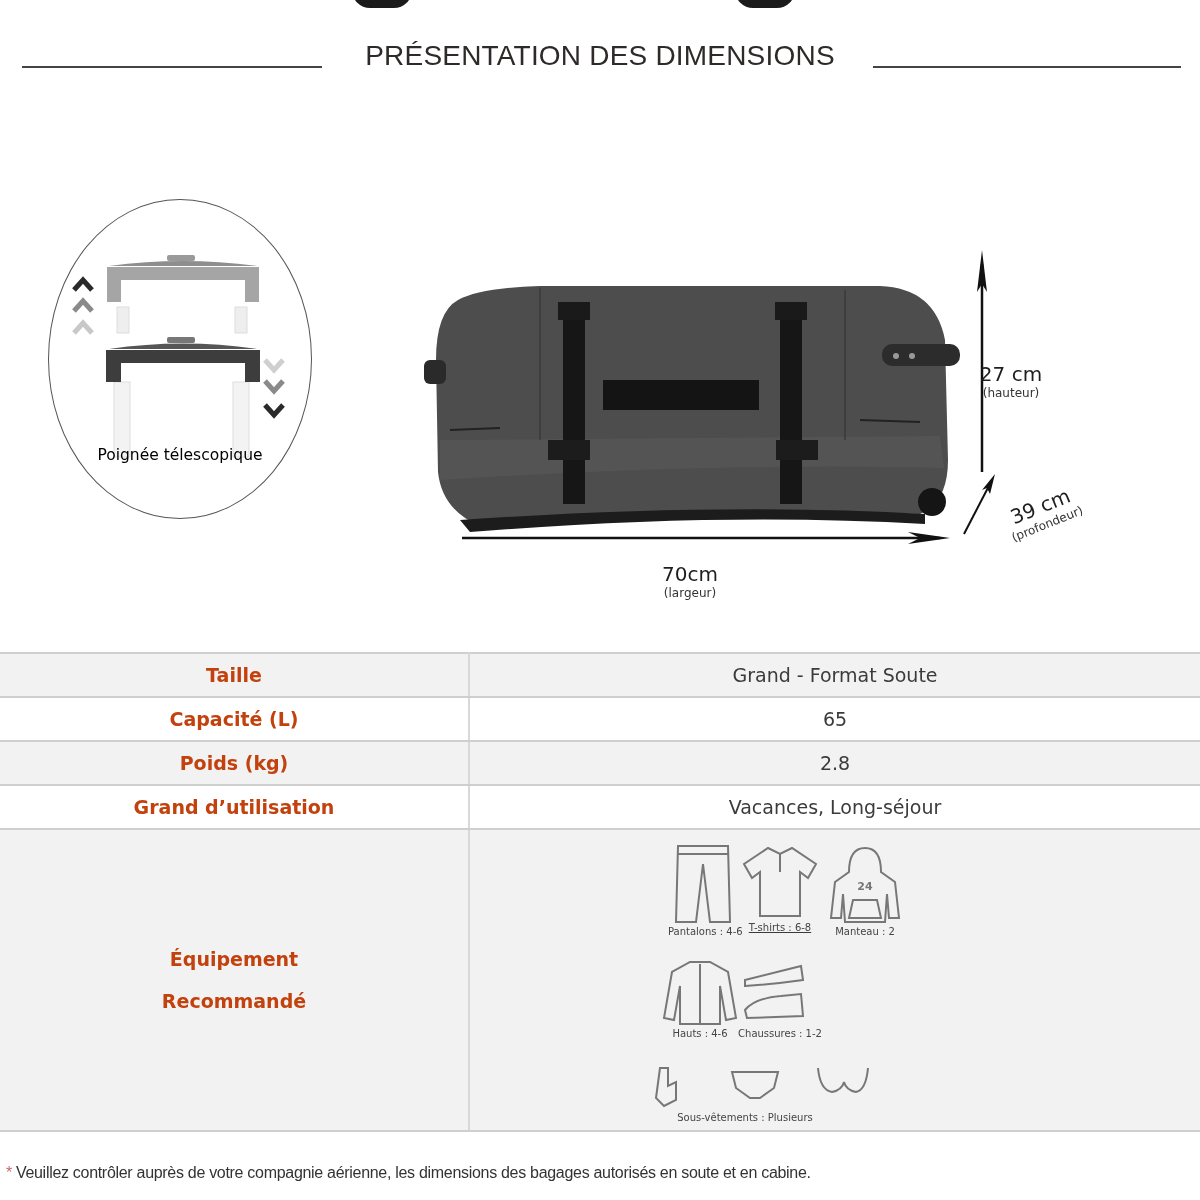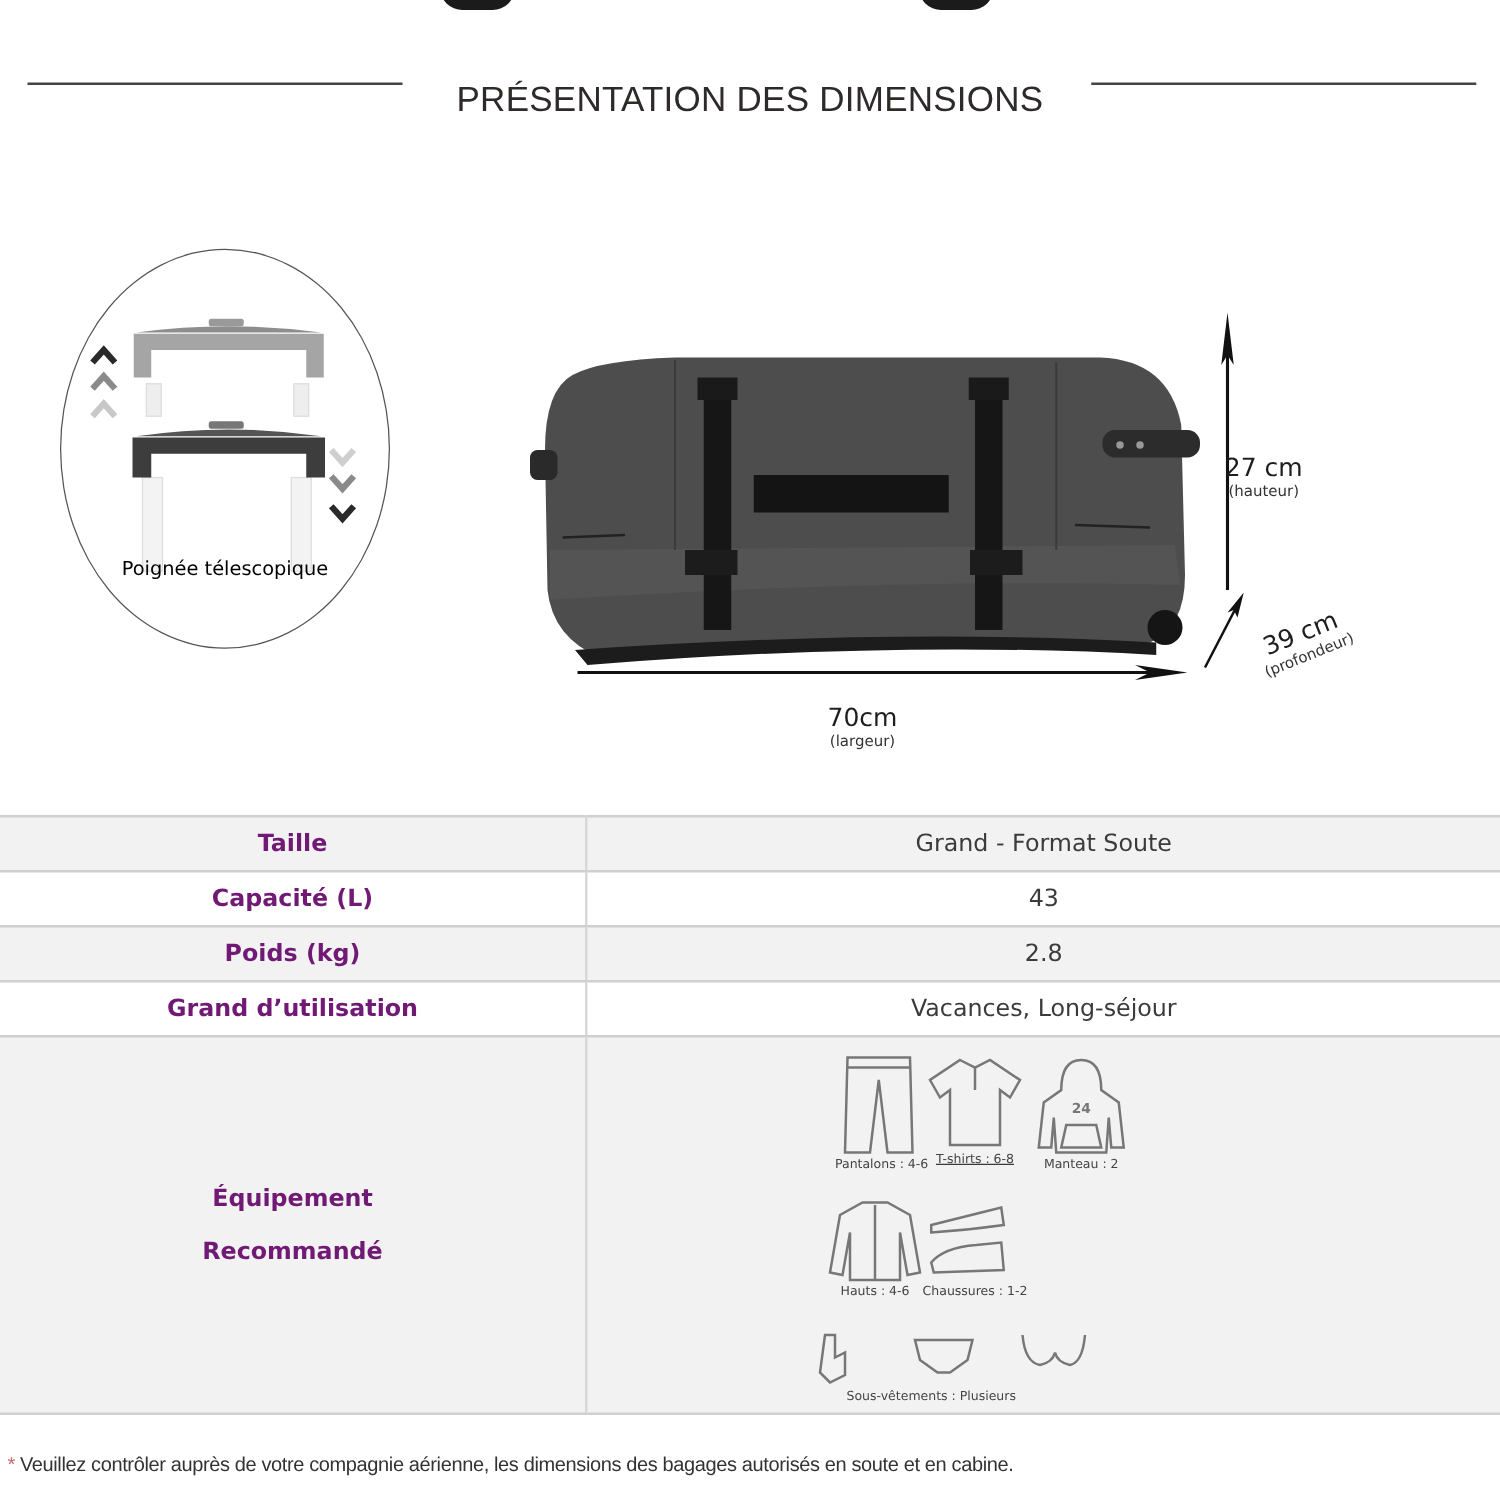--- a/index.html
+++ b/index.html
@@ -6,40 +6,40 @@
   body { width:1200px; height:1200px; background:#ffffff; position:relative; overflow:hidden;
          font-family:"DejaVu Sans", sans-serif; color:#3a3a3a; }
 
   
   .top-blob { position:absolute; top:-10px; height:18px; background:#1b1b1b; border-radius:0 0 30px 30px; }
 
   
   .header { position:absolute; top:38px; left:0; width:1200px; height:40px; }
   .header .rule { position:absolute; top:28px; height:2px; background:#444; }
   .header .title { position:absolute; left:0; width:1200px; top:2px; text-align:center;
-                   font-family:"Liberation Sans", sans-serif; font-size:28px; letter-spacing:0.2px; color:#2e2a29;margin-top:24px; }
+                   font-family:"Liberation Sans", sans-serif; font-size:28px; letter-spacing:0.2px; color:#2e2a29; }
 
   
   .oval { position:absolute; left:48px; top:199px; width:262px; height:318px; border:1.5px solid #555;
           border-radius:50%; background:#fff; }
   .oval svg { position:absolute; left:0; top:0; }
   .oval .caption { position:absolute; left:0; width:262px; top:246px; text-align:center; font-size:15.5px; color:#000000; }
 
   
   .bag-area { position:absolute; left:420px; top:240px; width:700px; height:380px; }
   .dim { position:absolute; text-align:center; color:#1e1e1e; }
   .dim .val { font-size:20px; }
   .dim .sub { font-size:12px; color:#333; }
   .dim-depth { transform:rotate(-22deg); transform-origin:left top; }
 
   
   .spec-table { position:absolute; left:0; top:652px; width:1200px; border-collapse:collapse; }
   .spec-table td { border-top:2px solid #cfcfcf; border-bottom:2px solid #cfcfcf; text-align:center; padding:0;
                    font-size:19px; color:#3b3b3b; }
-  .spec-table td.label { width:470px; border-right:2px solid #d8d8d8; font-weight:bold; color:#701a75; }
+  .spec-table td.label { width:470px; border-right:2px solid #d8d8d8; font-weight:bold; color:#c2410c; }
   .spec-table tr.shaded td { background:#f3f2f2; }
   .spec-table tr.plain td { background:#ffffff; }
   .row-h { height:44px; }
   .equip-label { line-height:42px; font-weight:bold; }
 
   .equip-grid { position:relative; width:730px; height:300px; margin:0 auto; }
   .item { position:absolute; text-align:center; }
   .item .cap { font-size:10px; color:#444; white-space:nowrap; }
   .icon svg { display:block; }
 
@@ -143,21 +143,21 @@
 </div>
 
 <table class="spec-table">
   <tbody>
       <tr class="shaded row-h">
     <td class="label">Taille</td>
     <td>Grand - Format Soute</td>
   </tr>
   <tr class="plain row-h">
     <td class="label">Capacité (L)</td>
-    <td>43</td>
+    <td>65</td>
   </tr>
   <tr class="shaded row-h">
     <td class="label">Poids (kg)</td>
     <td>2.8</td>
   </tr>
   <tr class="plain row-h">
     <td class="label">Grand d’utilisation</td>
     <td>Vacances, Long-séjour</td>
   </tr>
   <tr class="shaded" style="height:302px;">

